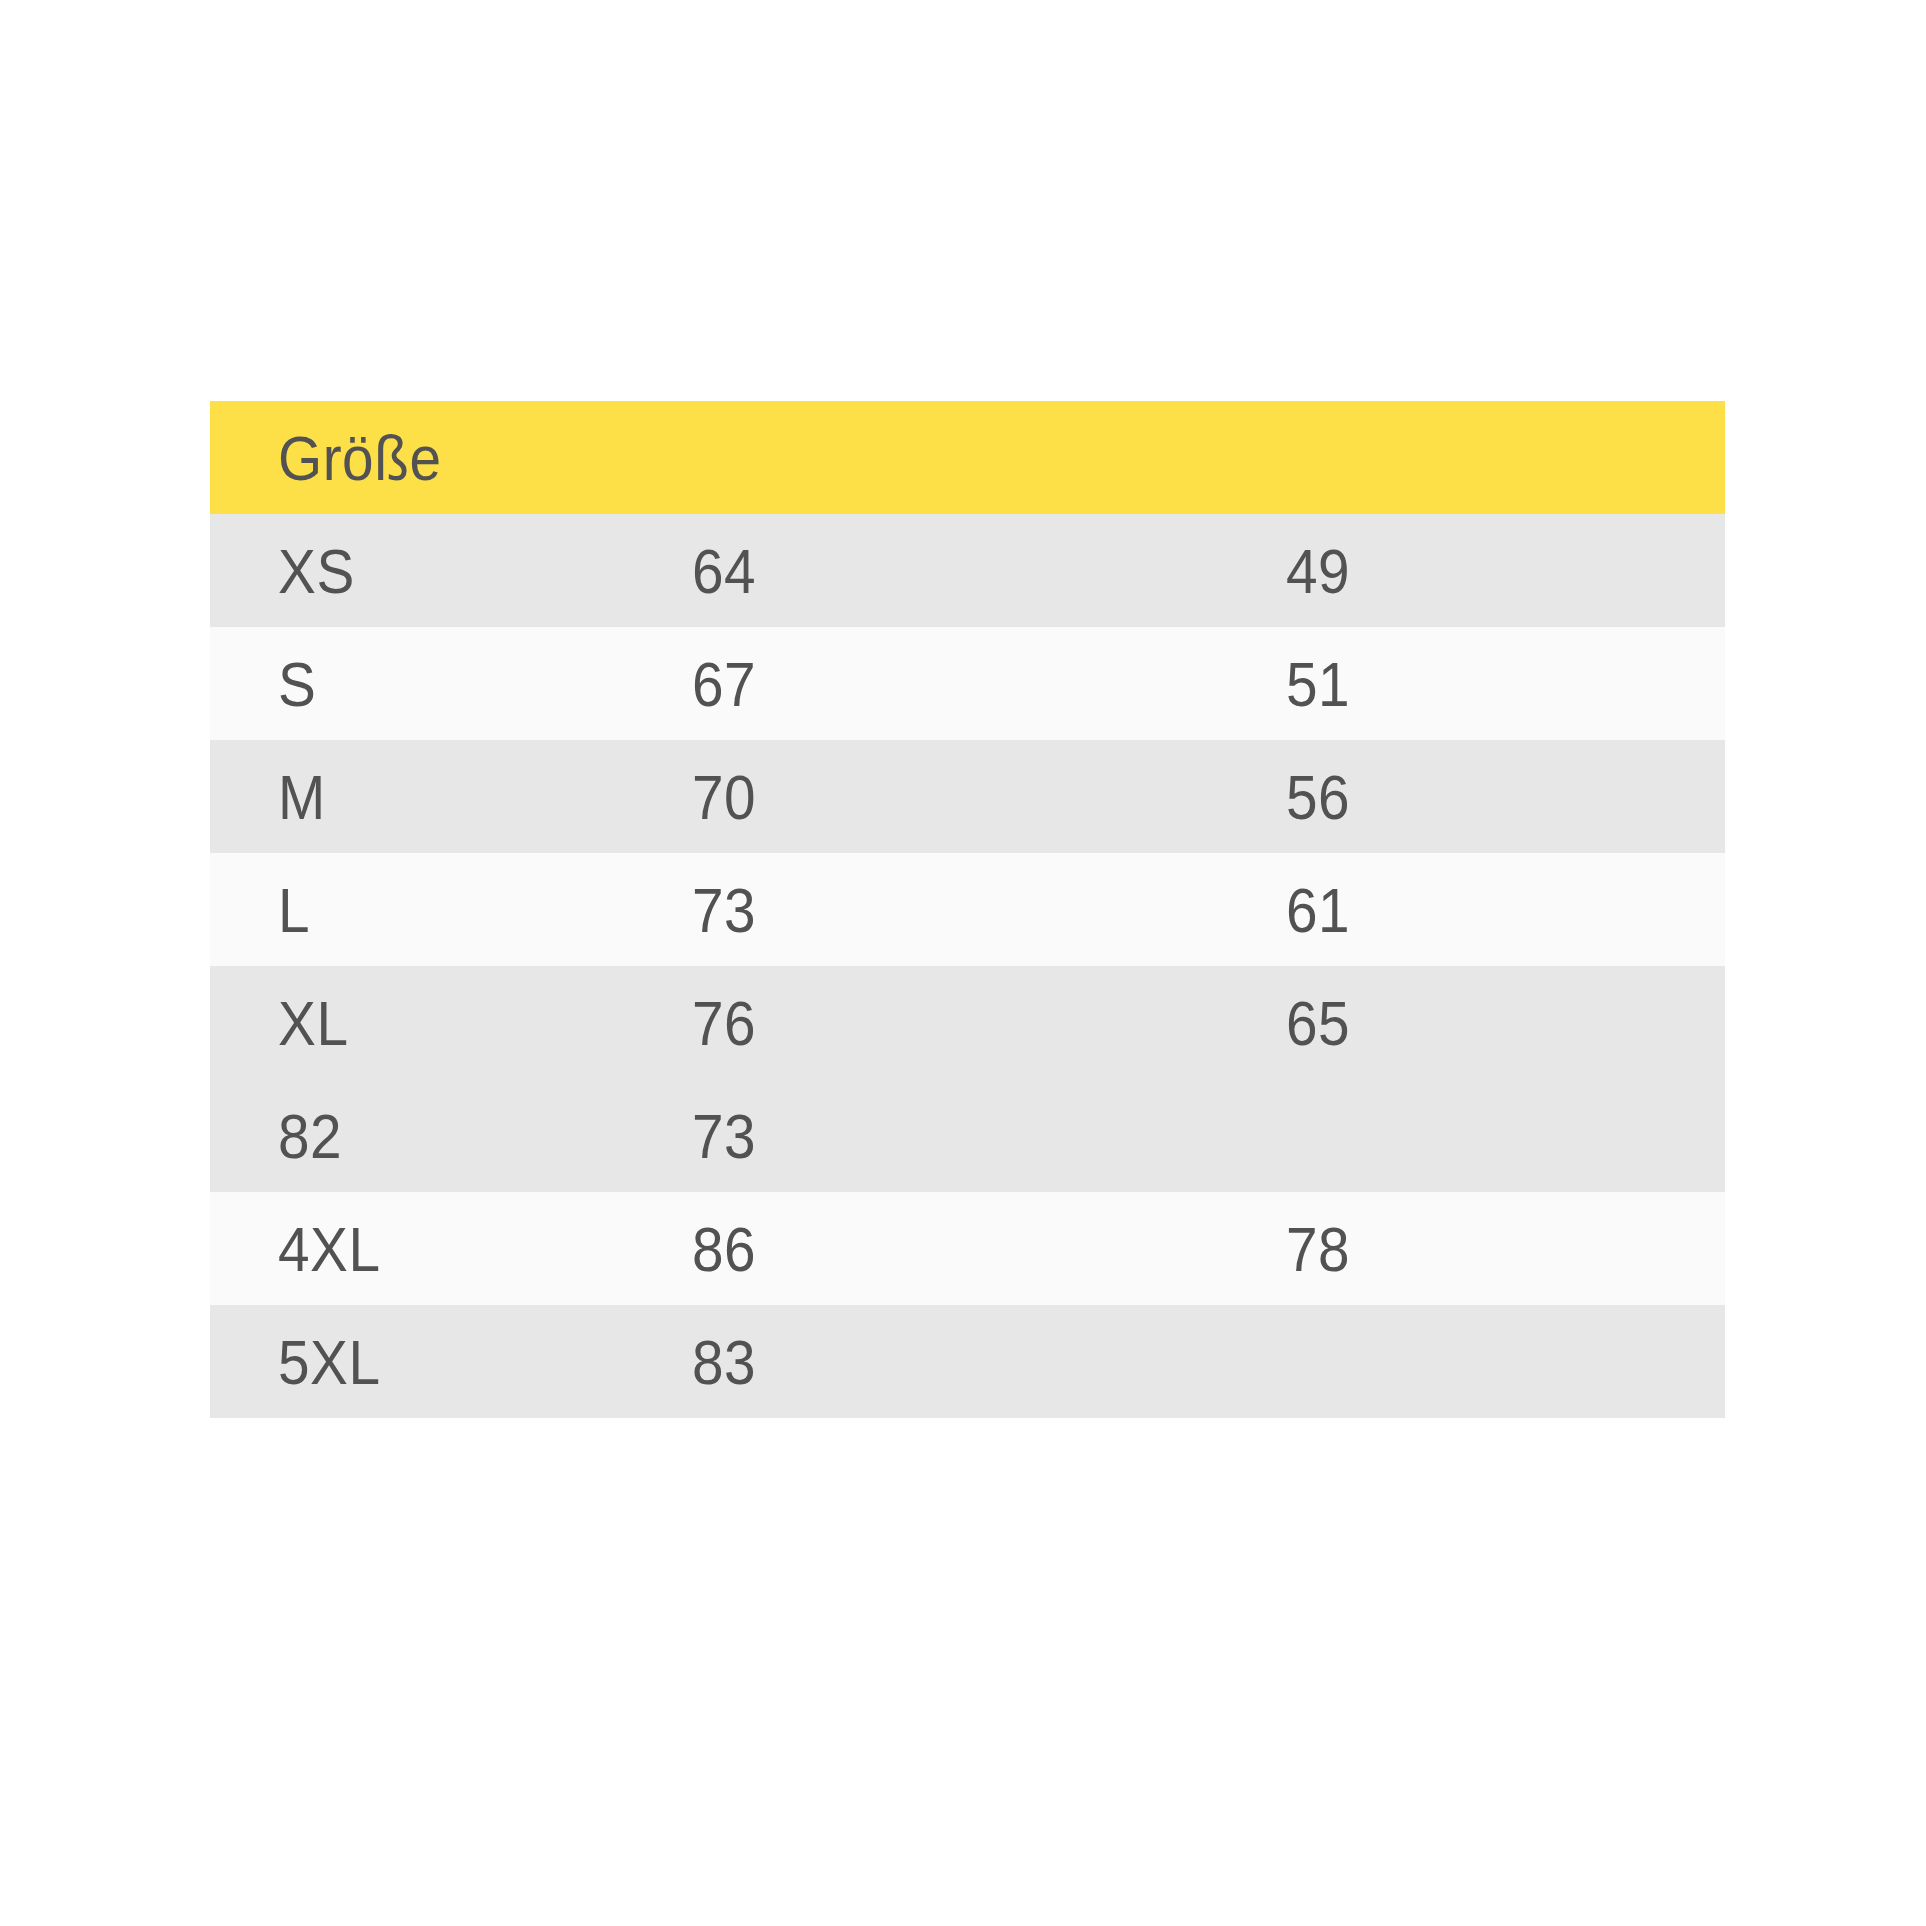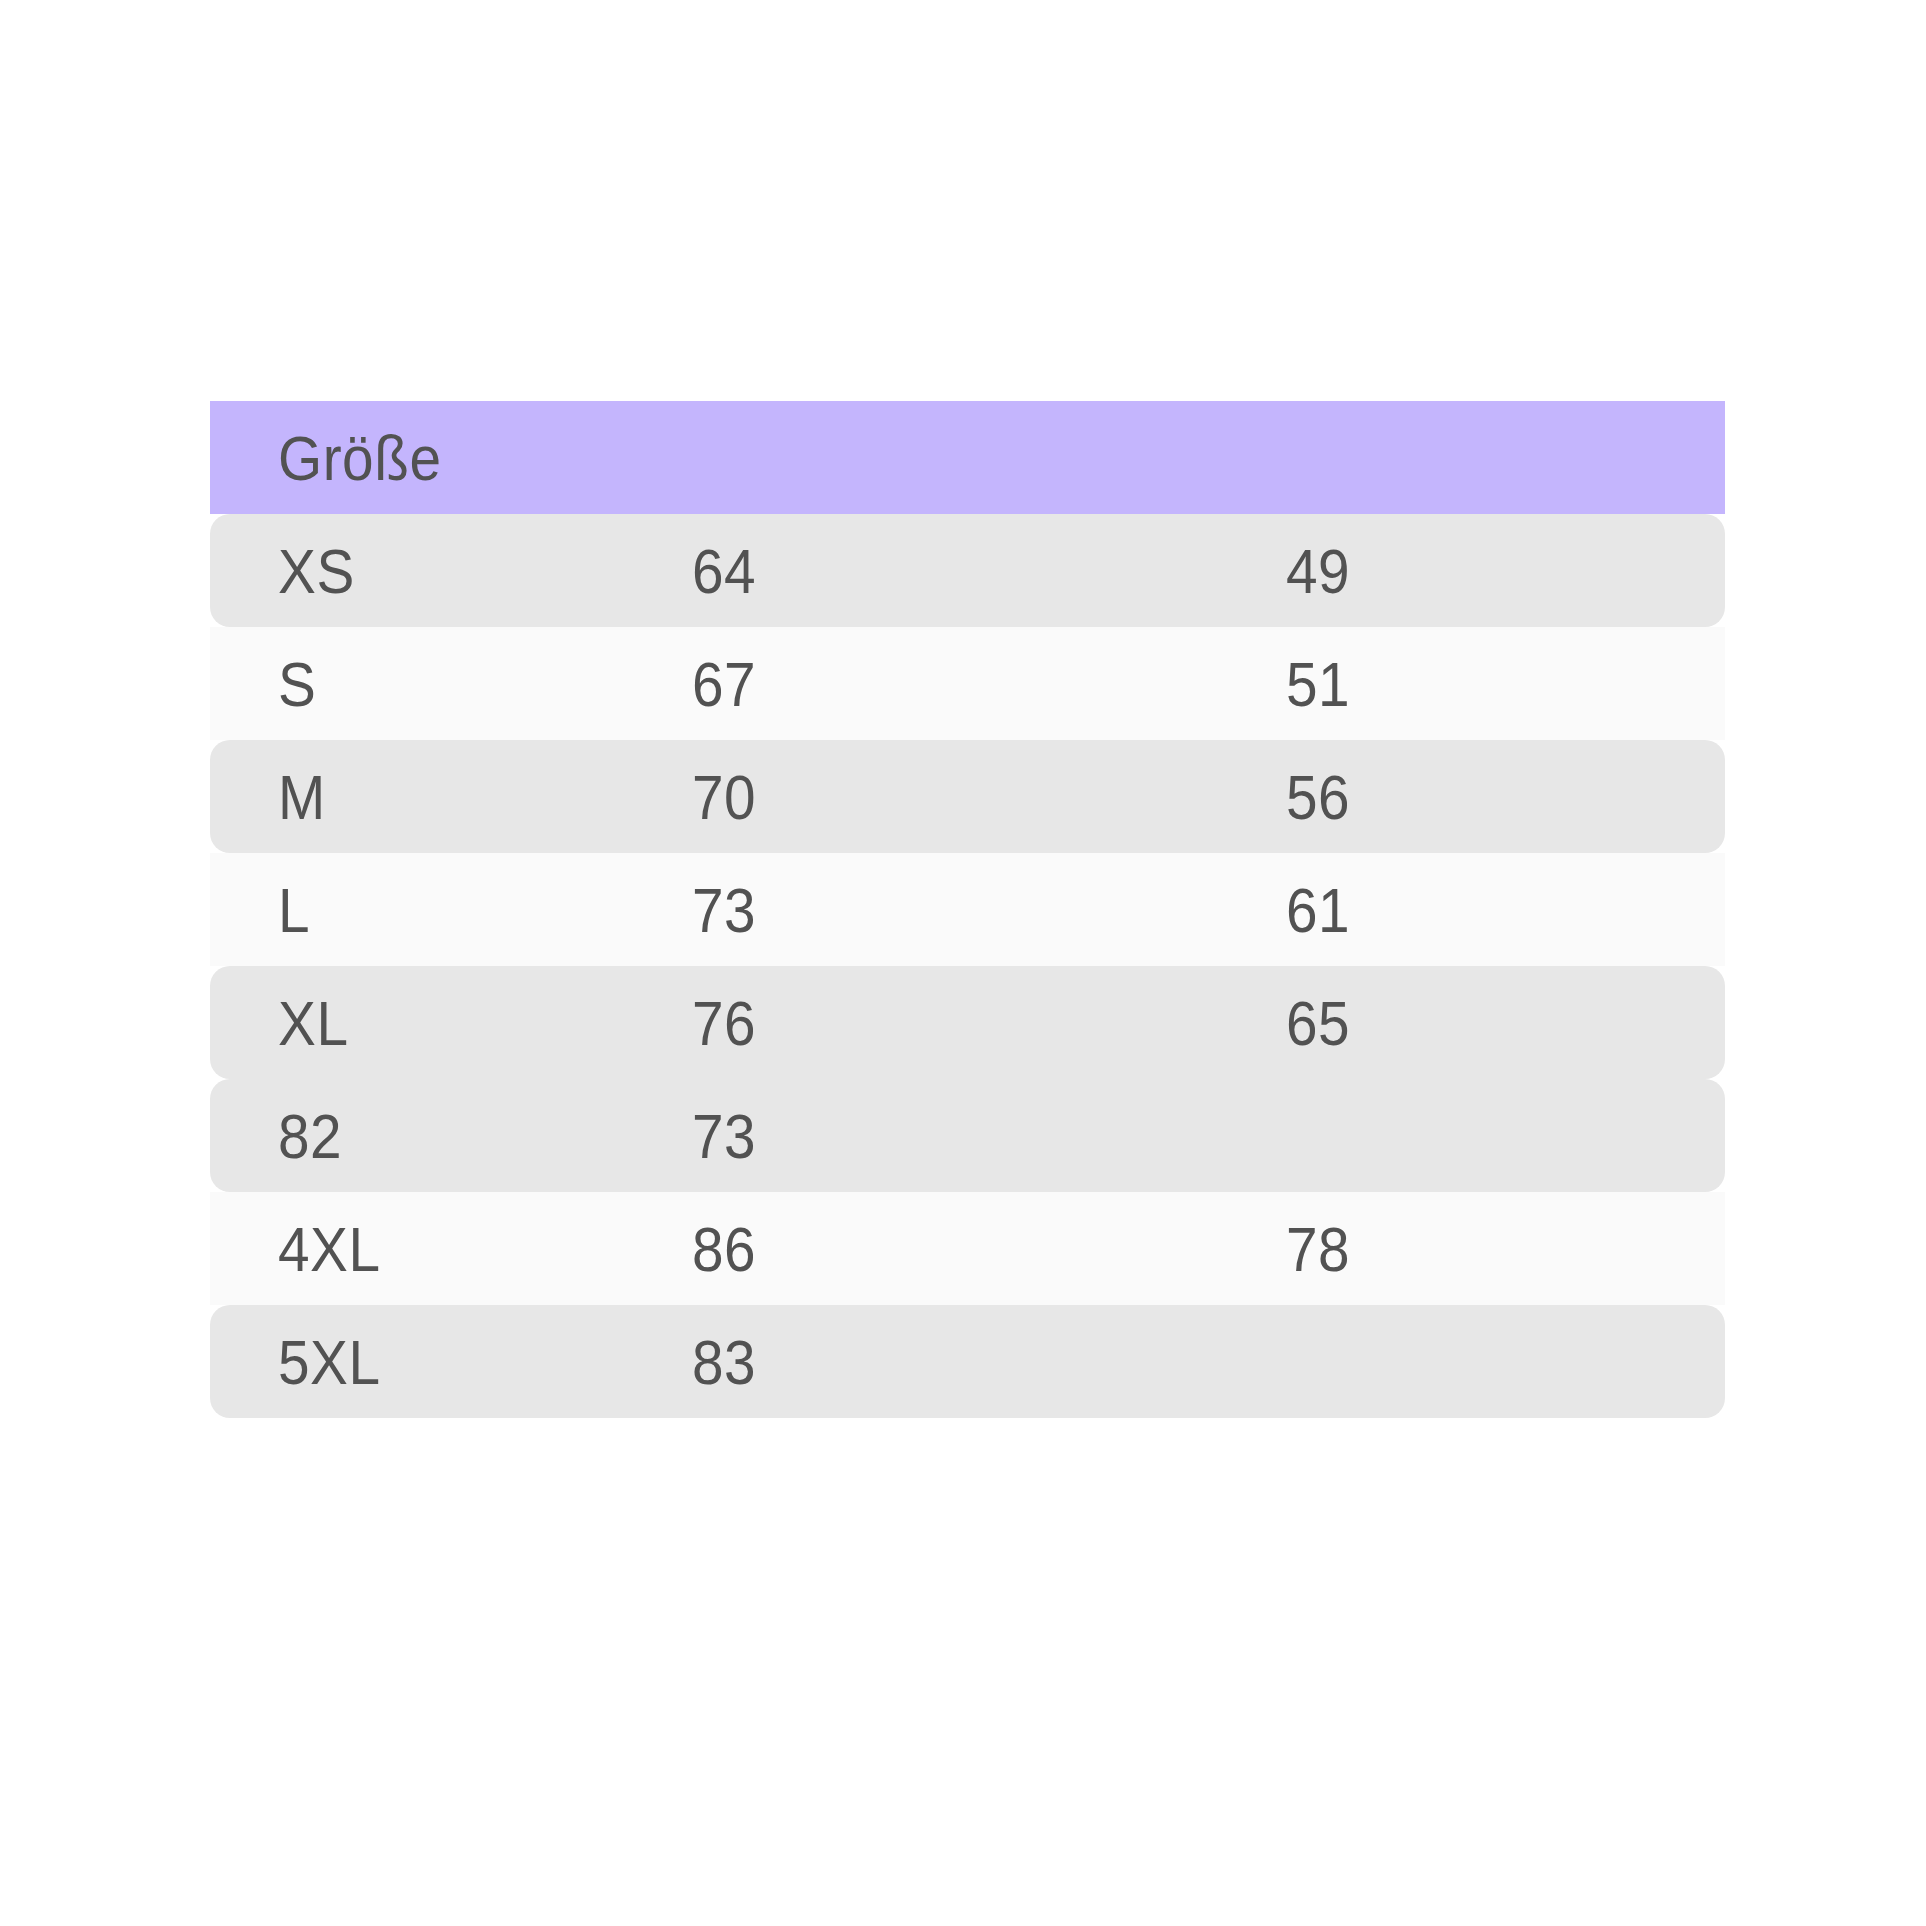--- a/index.html
+++ b/index.html
@@ -18,22 +18,22 @@
     width: 1515px;
   }
   .row {
     display: grid;
     grid-template-columns: 414px 594px 1fr;
     align-items: center;
     height: 113px;
     padding-left: 68px;
     box-sizing: border-box;
   }
-  .header-row { background: #c4b5fd; }
-  .row.stripe { background: #e7e7e7; border-radius: 20px; }
+  .header-row { background: #fde047; }
+  .row.stripe { background: #e7e7e7; }
   .row.light  { background: #fafafa; }
   .t {
     font-size: 63px;
     color: #525252;
     display: inline-block;
     transform: scaleX(0.9);
     transform-origin: left center;
     white-space: nowrap;
     letter-spacing: 0.01em;
   }

